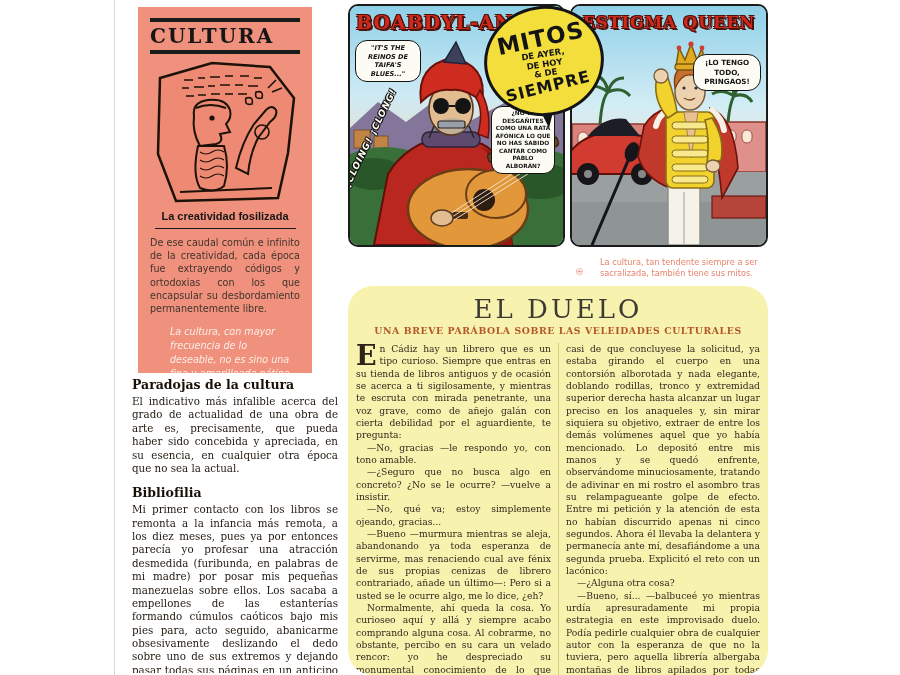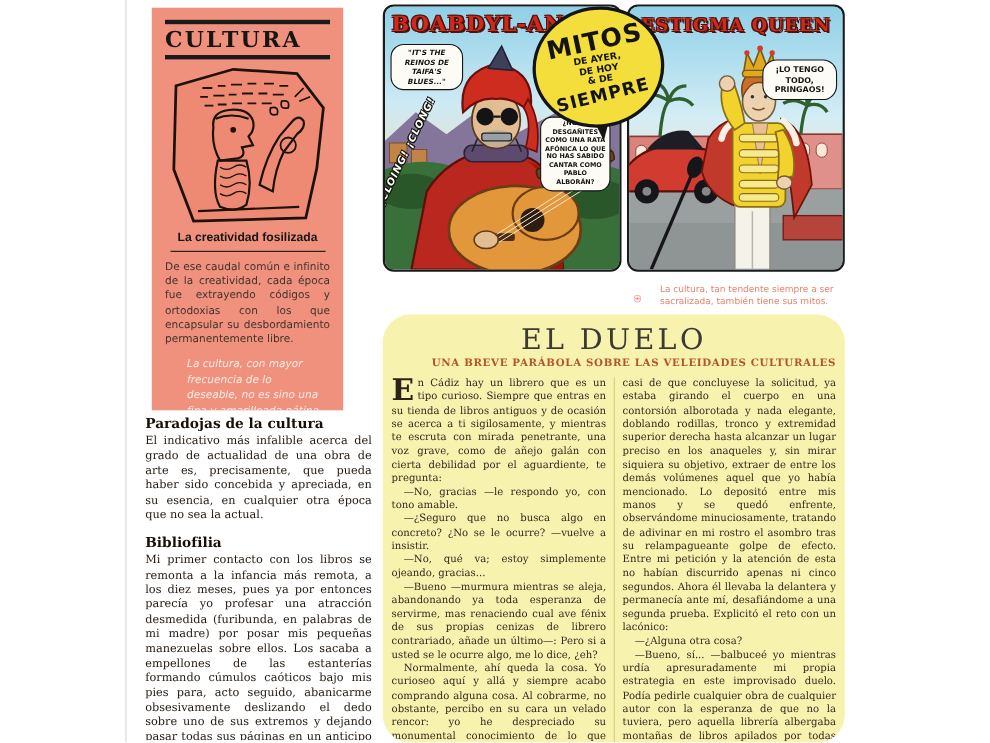--- a/index.html
+++ b/index.html
@@ -60,21 +60,21 @@
   .badge .b-bottom{font-size:16px;font-weight:bold;letter-spacing:1px;line-height:1;transform:rotate(-5deg);}
 
   .comic-caption{position:absolute;left:576px;top:257px;width:192px;display:flex;gap:17px;align-items:flex-end;}
   .comic-caption .cap-text{font-family:"DejaVu Sans",sans-serif;font-size:8.2px;line-height:1.3;color:#e8836b;}
 
   
   .article{position:absolute;left:348px;top:286px;width:420px;height:389px;background:#f7f2ae;
     box-sizing:border-box;padding:8px 8px 0 8px;overflow:hidden;border-radius:25px;}
   .article h1{margin:2px 0 0 0;text-align:center;font-family:"DejaVu Serif",serif;font-weight:normal;
     font-size:26px;letter-spacing:3px;color:#3c3a33;line-height:1;}
-  .article h2{margin:3px 0 7px 0;text-align:right;font-family:"DejaVu Serif",serif;font-weight:bold;
+  .article h2{margin:3px 0 7px 0;text-align:center;font-family:"DejaVu Serif",serif;font-weight:bold;
     font-size:9.3px;letter-spacing:0.6px;color:#b3562c;}
   .cols{display:flex;}
   .col{width:50%;box-sizing:border-box;font-size:9.2px;line-height:1.34;text-align:justify;color:#33291f;}
   .col-1{padding-right:7px;}
   .col-2{padding-left:7px;border-left:1px solid #d6cc86;}
   .col p{margin:0;}
   .col p.d{text-indent:11px;}
   .dropcap{float:left;font-size:27px;line-height:23px;font-weight:bold;padding:1px 3px 0 0;color:#2c2318;}
 </style>
 </head>

